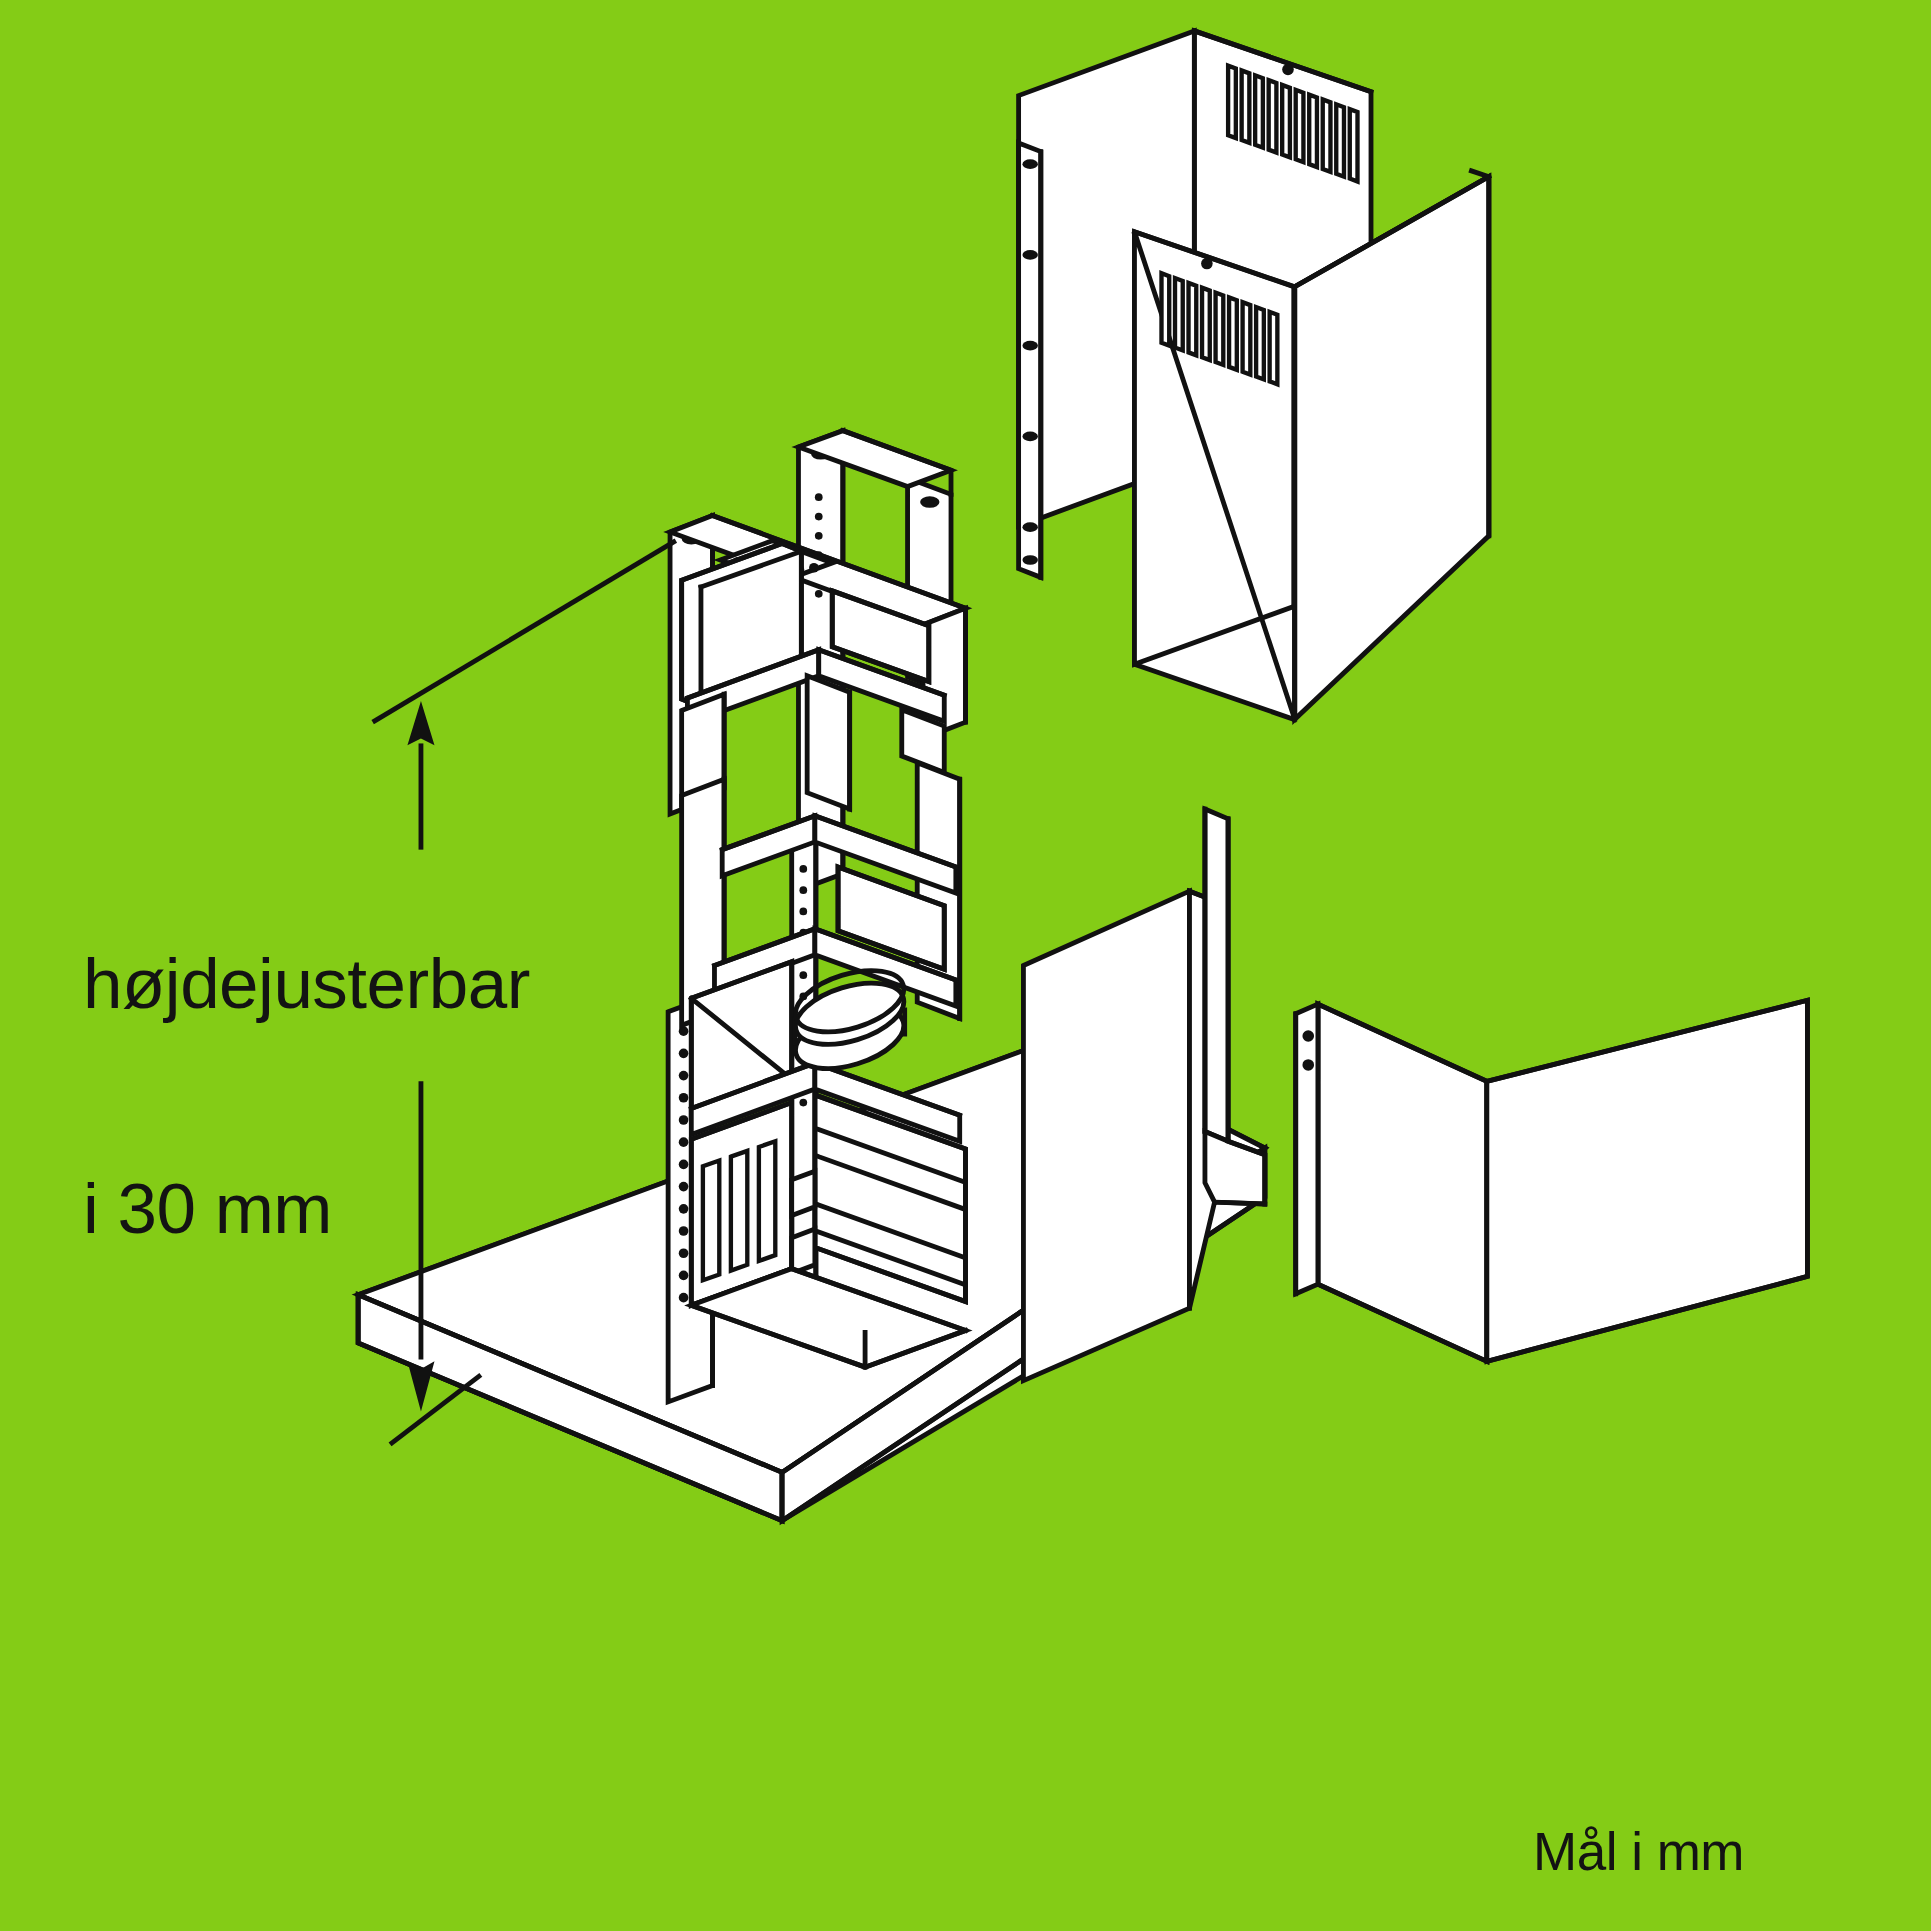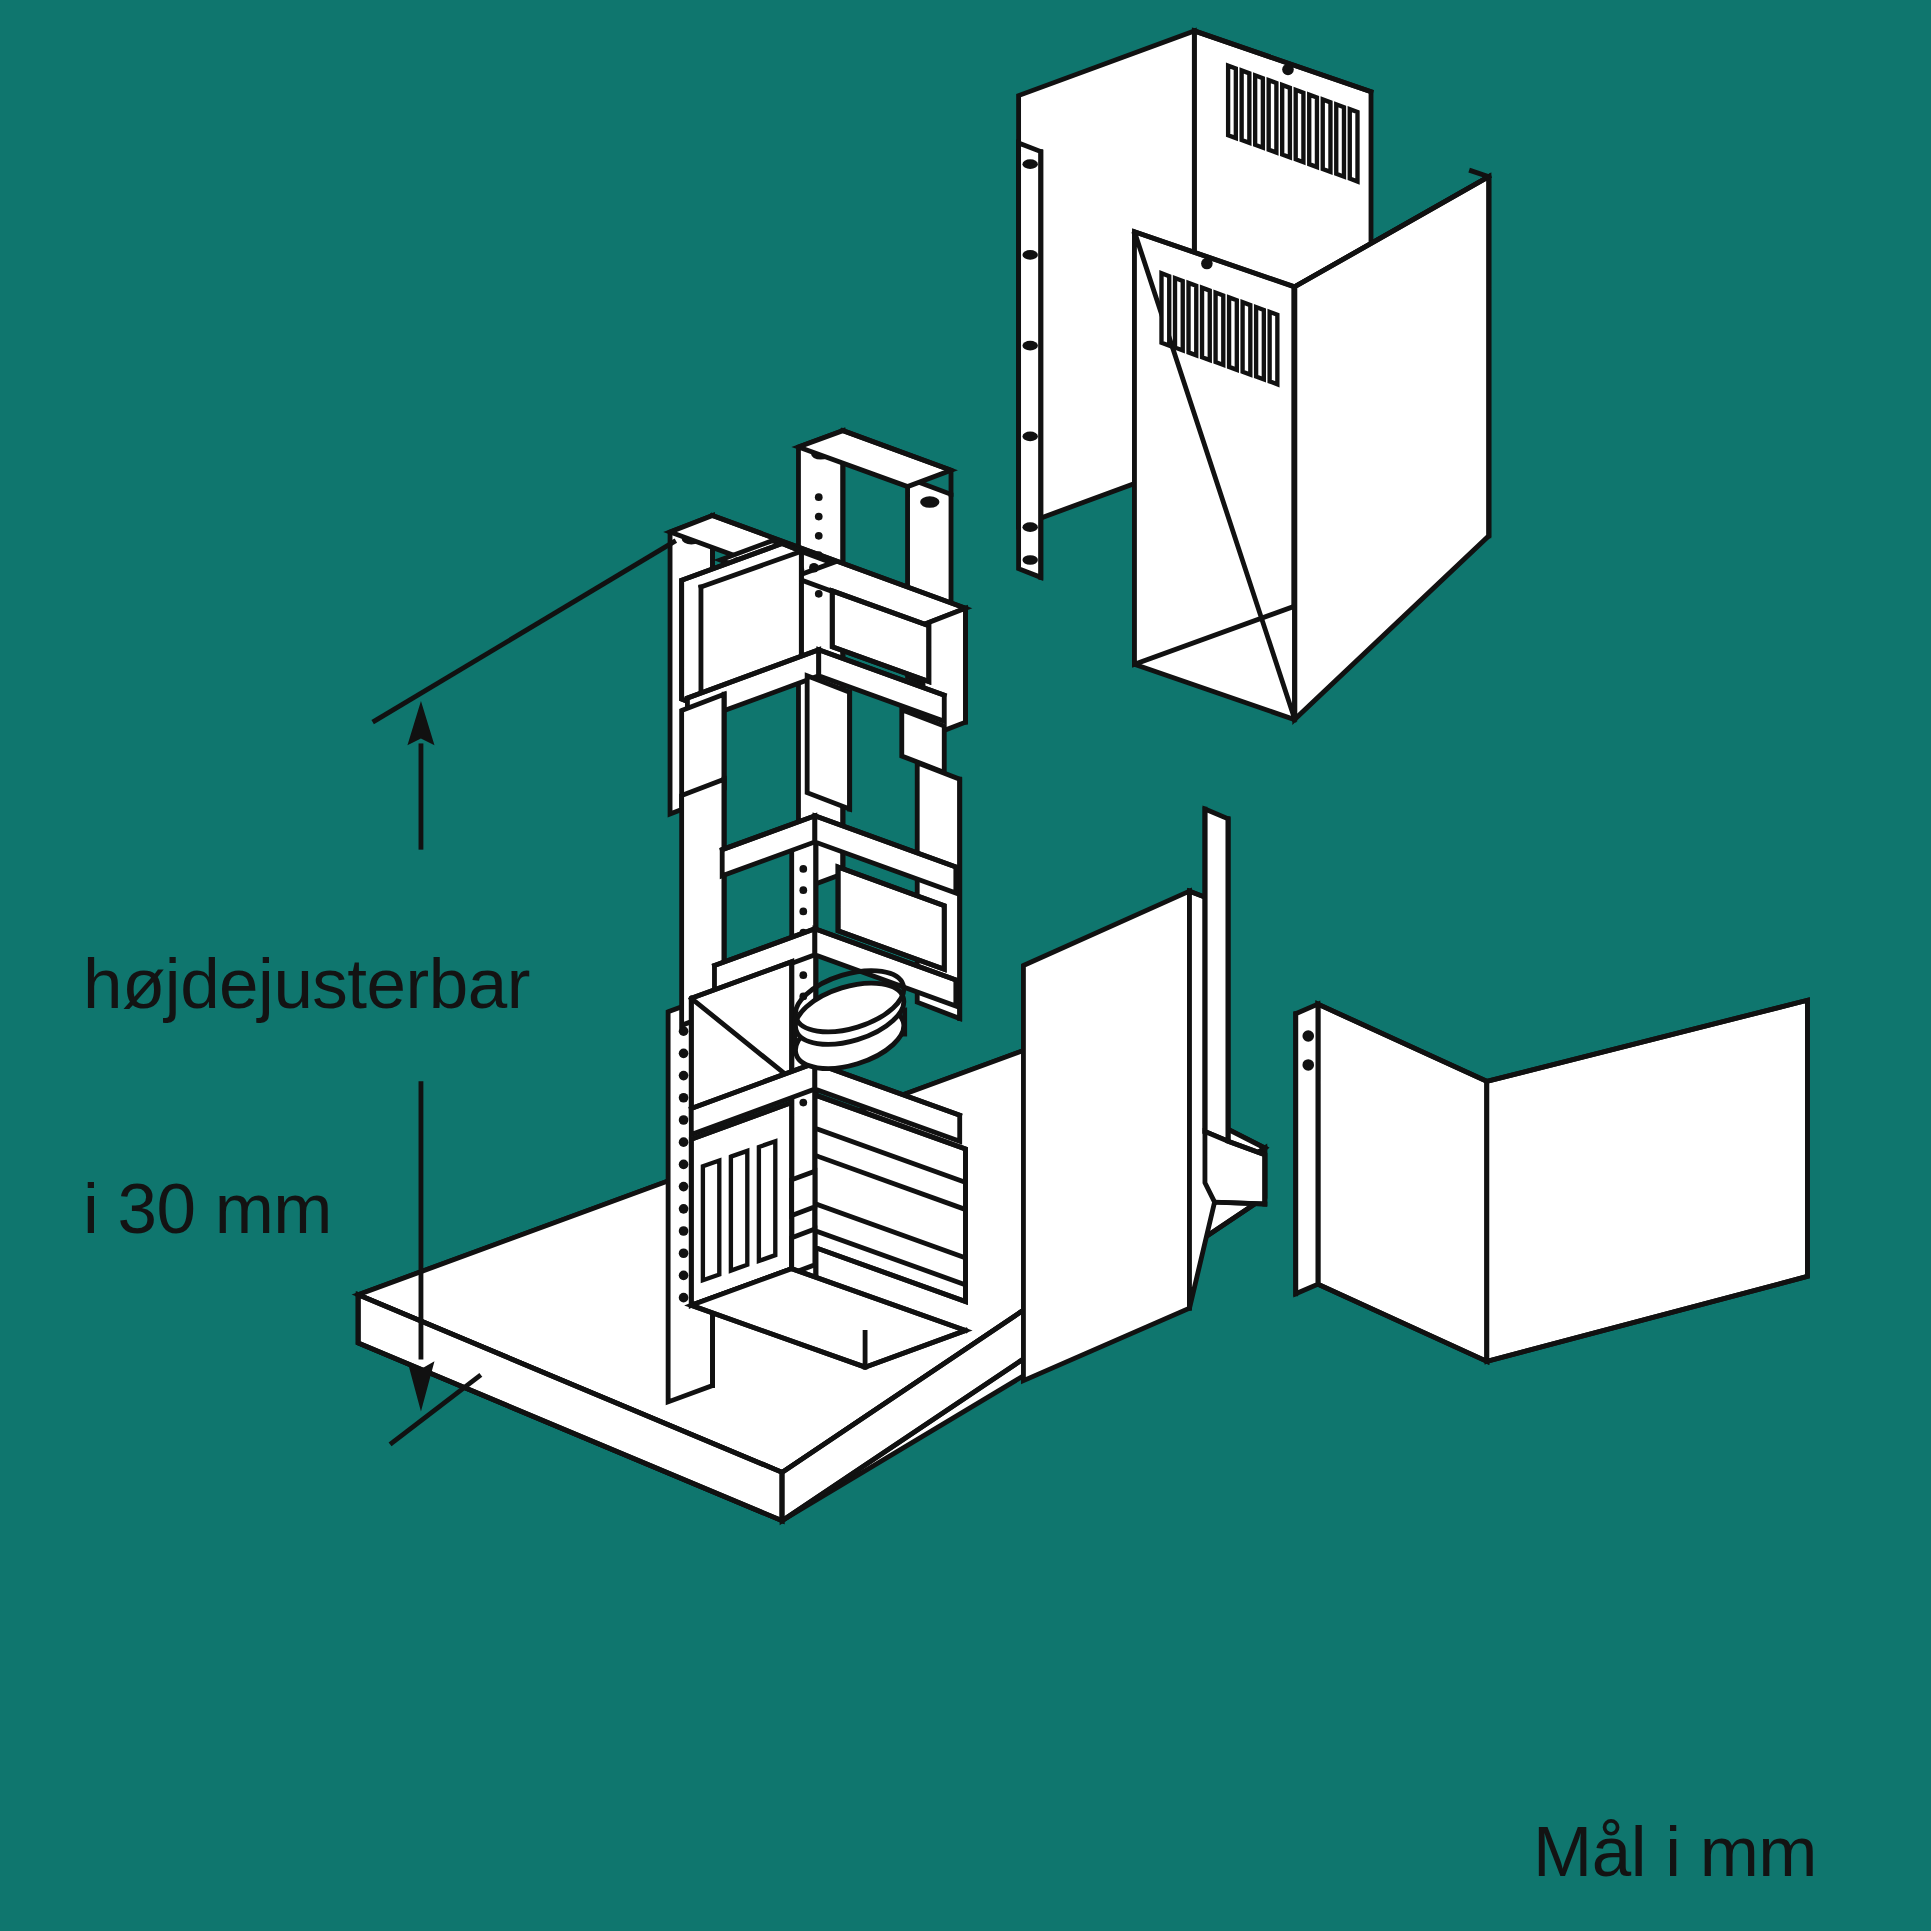--- a/index.html
+++ b/index.html
@@ -4,21 +4,21 @@
 <style>
   html, body {
     margin: 0;
     padding: 0;
     background: #ffffff;
   }
   #page {
     position: relative;
     width: 1931px;
     height: 1931px;
-    background: #0f766e;
+    background: #84cc16;
     overflow: hidden;
     font-family: "Liberation Sans", sans-serif;
   }
   #drawing {
     position: absolute;
     left: 0;
     top: 0;
     width: 1931px;
     height: 1931px;
   }
@@ -66,21 +66,21 @@
     left: 83px;
     top: 796px;
     font-size: 71px;
     line-height: 75px;
     letter-spacing: -0.5px;
   }
   #height-note .line { display: block; }
   #unit-note {
     left: 1533px;
     top: 1813px;
-    font-size: 71px;
+    font-size: 53px;
     line-height: 77px;
     letter-spacing: -0.5px;
   }
 </style>
 </head>
 <body>
 
 <div id="page">
 
   <svg id="drawing" viewBox="0 0 2000 2000" xmlns="http://www.w3.org/2000/svg">

